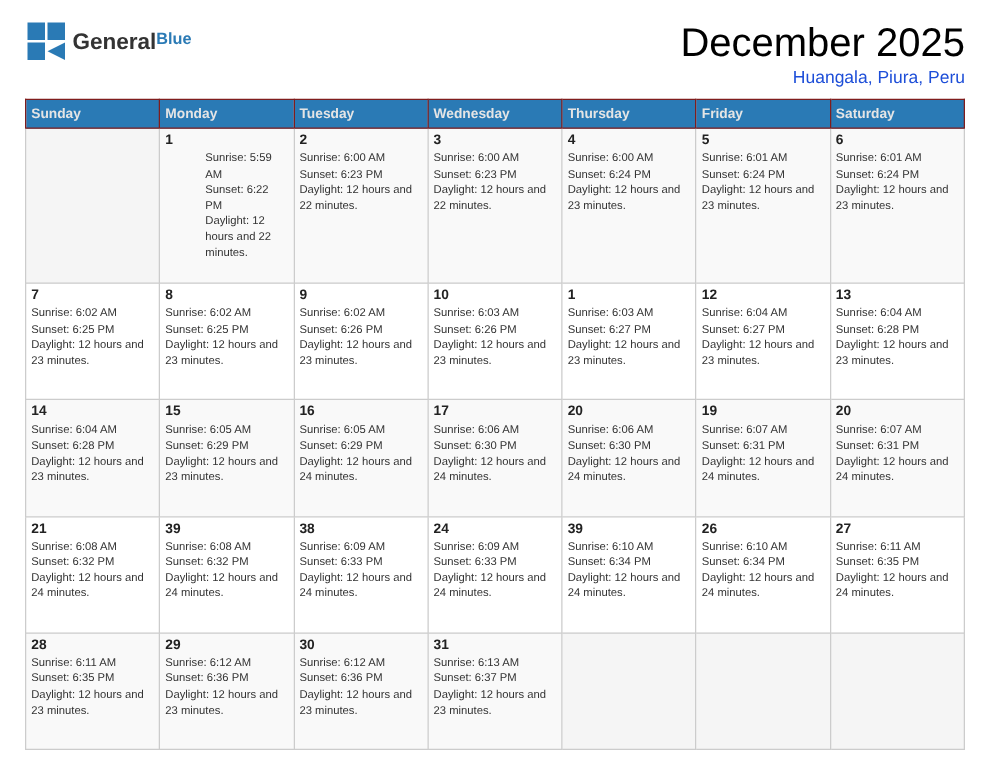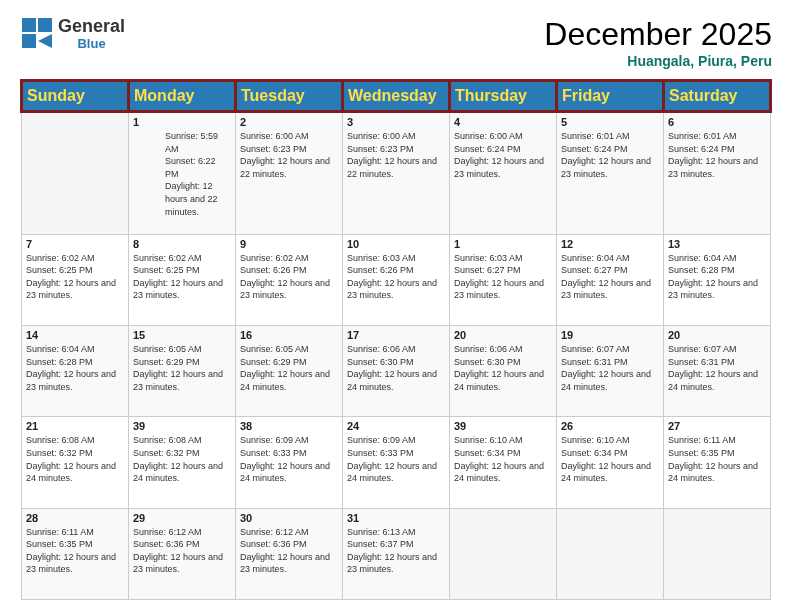--- a/index.html
+++ b/index.html
@@ -35,50 +35,47 @@
       line-height: 1.1;
     }
     .logo-text-blue {
       font-size: 13px;
       font-weight: bold;
       color: #2a7ab5;
       line-height: 1.1;
     }
     .logo-block {
       display: flex;
-      flex-direction: column;
       line-height: 1.1;
-      align-items: center;
     }
     .title-block {
       text-align: right;
     }
     .month-title {
       font-size: 32px;
       color: #000000;
       font-weight: normal;
     }
     .location {
       font-size: 14px;
-      color: #0f766e;
-      font-weight: bold;
+      color: #1d4ed8;
     }
     .calendar {
       width: 100%;
       border-collapse: collapse;
       flex: 1;
     }
     .calendar th {
       background: #2a7ab5;
-      color: #fde047;
-      font-size: 16px;
+      color: #e5e5e5;
+      font-size: 11px;
       font-weight: bold;
       padding: 5px 4px;
       text-align: left;
-      border: 3px solid #7f1d1d;
+      border: 1px solid #7f1d1d;
     }
     .calendar td {
       border: 1px solid #ccc;
       vertical-align: top;
       padding: 3px 4px;
       font-size: 9.5px;
       color: #333;
       width: calc(100% / 7);
       height: 82px;
       background: #fff;

